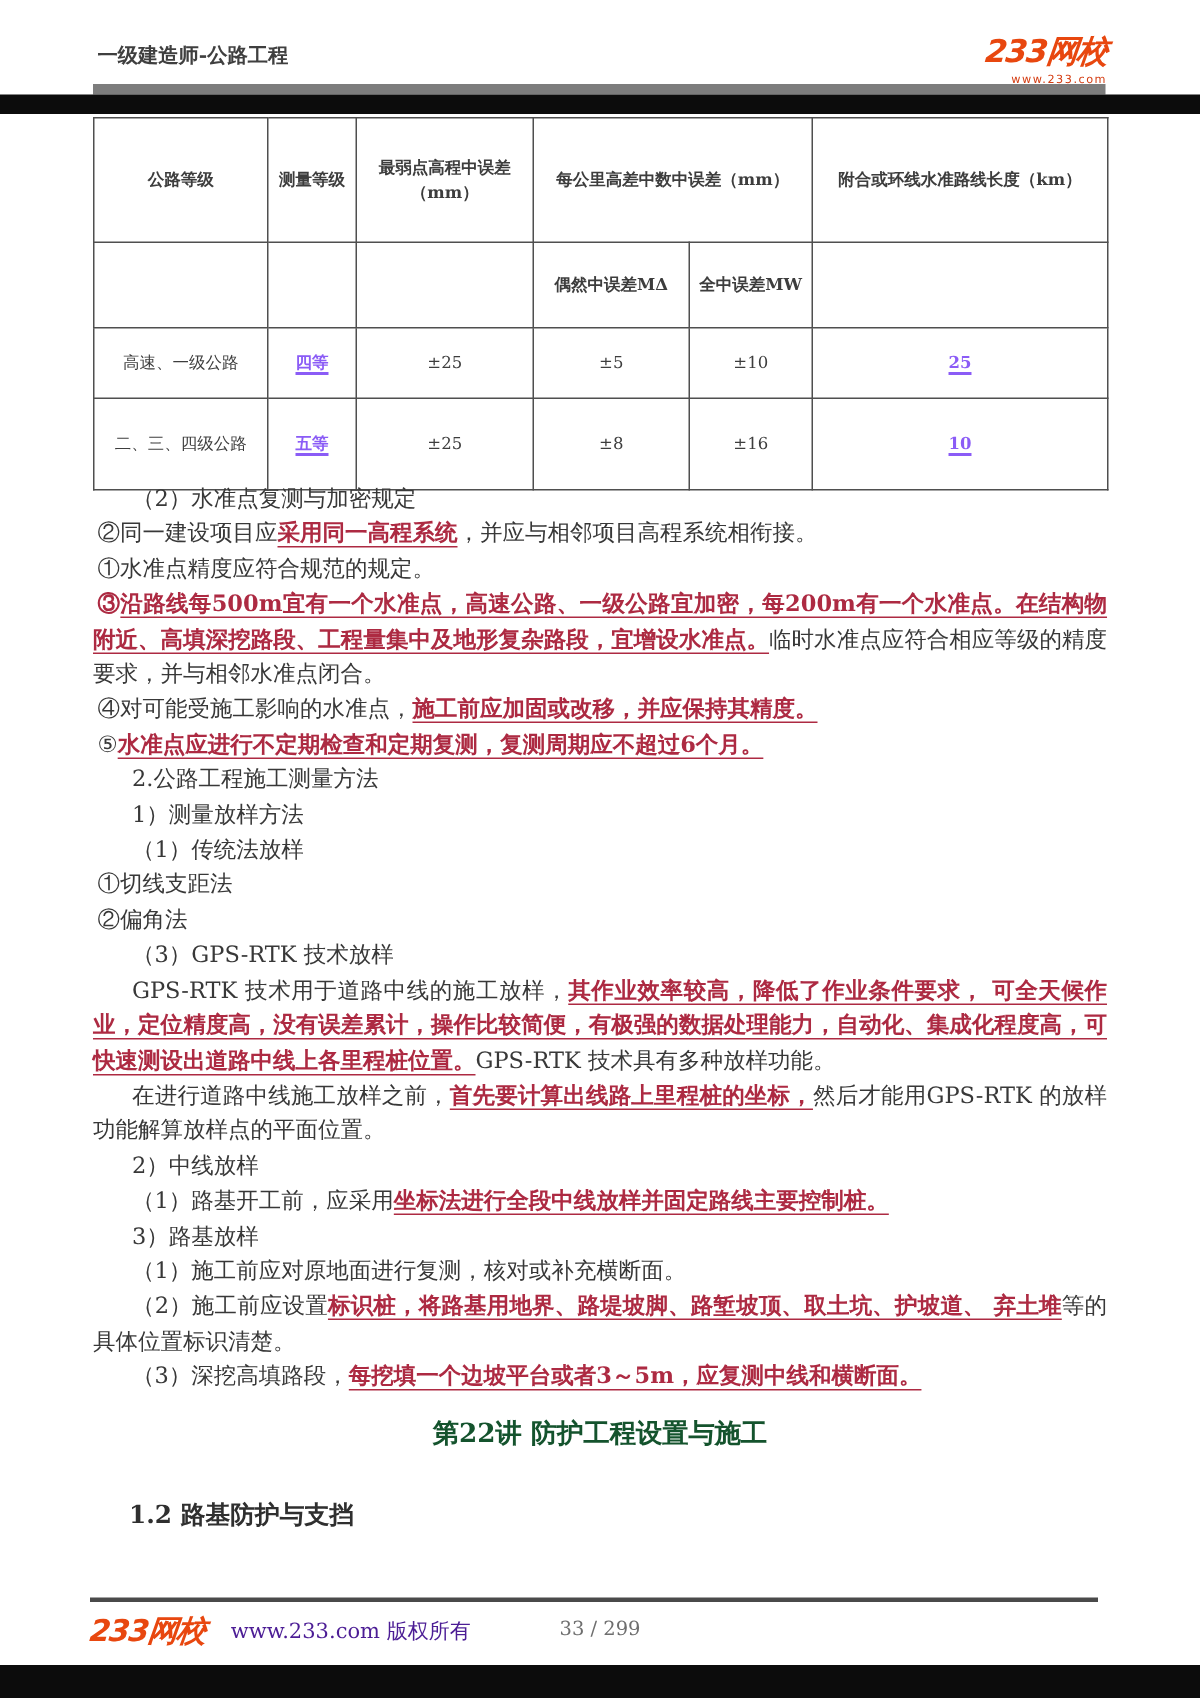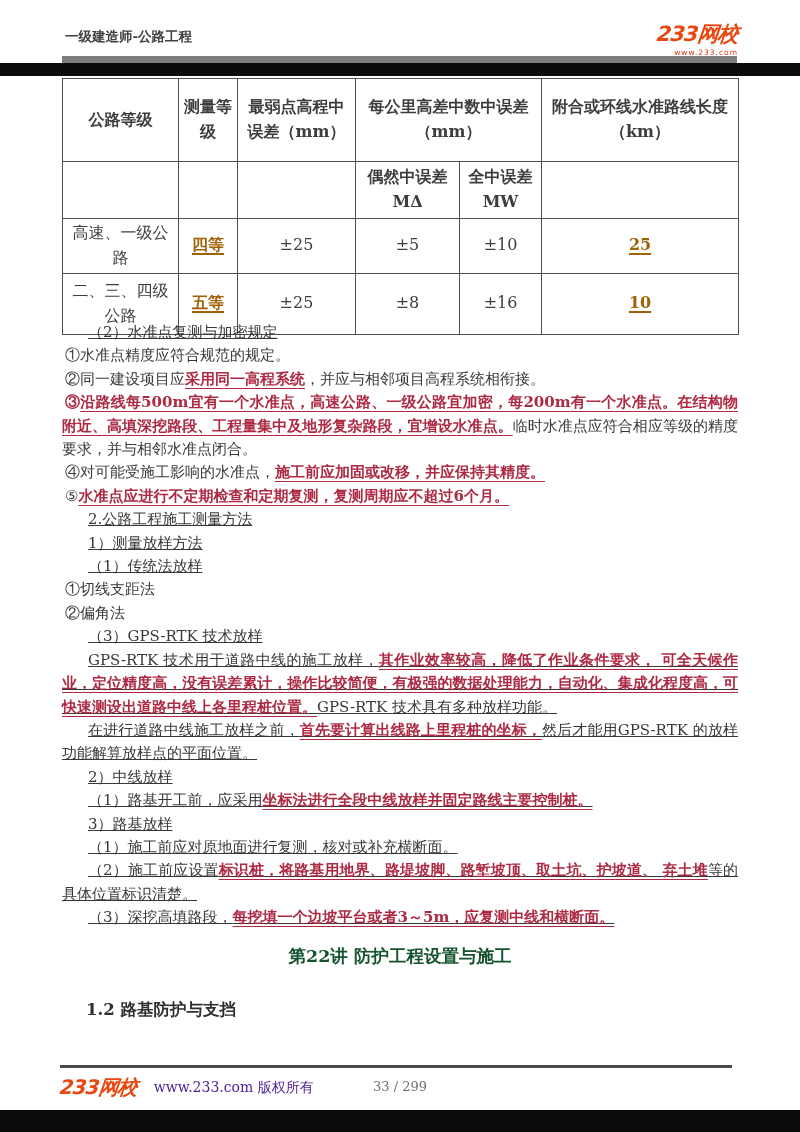--- a/index.html
+++ b/index.html
@@ -12,32 +12,32 @@
   .hdr-logo{position:absolute;right:62px;top:20px;text-align:right;}
   .logo-mark{display:inline-block;font-family:"DejaVu Sans","Liberation Sans",sans-serif;
     font-style:italic;font-weight:bold;color:#e8470f;letter-spacing:-1px;transform:skewX(-6deg);}
   .hdr-logo .logo-mark{font-size:21px;}
   .hdr-logo .logo-sub{display:block;font-size:7.5px;color:#d43b10;margin-top:0px;letter-spacing:1px;
     font-family:"DejaVu Sans","Liberation Sans",sans-serif;}
   .bar-gray{position:absolute;left:62px;top:56px;width:675px;height:7px;background:#7d7d7d;}
   .bar-black-top{position:absolute;left:0;top:63px;width:800px;height:13px;background:#0c0c0c;}
   
   .tbl{position:absolute;left:62px;top:78px;width:676px;border-collapse:collapse;
-    table-layout:fixed;font-size:16px;color:#3d3d3d;border-radius:20px;}
+    table-layout:fixed;font-size:11px;color:#3d3d3d;border-radius:20px;}
   .tbl td{border:1.6px solid #4f4f4f;text-align:center;vertical-align:middle;padding:2px 4px;line-height:1.55;}
   .tbl tr.h1 td{height:78px;font-weight:bold;}
   .tbl tr.h2 td{height:52px;font-weight:bold;}
   .tbl tr.d1 td{height:42px;}
   .tbl tr.d2 td{height:56px;}
-  .red-ul{color:#a16207;font-weight:bold;text-decoration:underline;text-underline-offset:3px;text-decoration-thickness:1.5px;}
+  .red-ul{color:#8b5cf6;font-weight:bold;text-decoration:underline;text-underline-offset:3px;text-decoration-thickness:1.5px;}
   
   .doc-body{position:absolute;left:62px;top:321px;width:676px;font-size:15px;line-height:23.4px;
     text-align:justify;color:#383838;}
   .para{margin:0;}
-  .para.ind{text-indent:26px;text-decoration:underline;}
+  .para.ind{text-indent:26px;}
   .para.circ{text-indent:3px;}
   .seg-red{color:#ad2a42;font-weight:bold;text-decoration:underline;text-underline-offset:3.5px;text-decoration-thickness:1.4px;}
   .seg-red-nu{color:#ad2a42;font-weight:bold;}
   .lecture-heading{text-align:center;text-indent:0;font-size:17.5px;font-weight:bold;color:#14532d;margin-top:15px;}
   .section-heading{font-size:16.5px;font-weight:bold;color:#2f2f2f;margin-top:30px;text-indent:24px;}
   
   .ftr-rule{position:absolute;left:60px;top:1065px;width:672px;height:2.5px;background:#4a4a4a;}
   .ftr-row{position:absolute;left:60px;top:1074px;width:676px;height:26px;}
   .ftr-row .logo-mark{font-size:20px;vertical-align:middle;}
   .ftr-copy{display:inline-block;margin-left:12px;font-size:14px;color:#4c1d95;vertical-align:middle;}
@@ -97,22 +97,22 @@
       <td>±8</td>
       <td>±16</td>
       <td class="red-ul">10</td>
     </tr>
   </tbody>
     </table>
 
   <div class="doc-body" id="doc-body">
 
     <div class="para ind"><span>（2）水准点复测与加密规定</span></div>
+      <div class="para circ"><span>②同一建设项目应</span><span class="seg-red">采用同一高程系统</span><span>，并应与相邻项目高程系统相衔接。</span></div>
       <div class="para circ"><span>①水准点精度应符合规范的规定。</span></div>
-      <div class="para circ"><span>②同一建设项目应</span><span class="seg-red">采用同一高程系统</span><span>，并应与相邻项目高程系统相衔接。</span></div>
       <div class="para circ"><span class="seg-red-nu">③</span><span class="seg-red">沿路线每500m宜有一个水准点，高速公路、一级公路宜加密，每200m有一个水准点。在结构物附近、高填深挖路段、工程量集中及地形复杂路段，宜增设水准点。</span><span>临时水准点应符合相应等级的精度要求，并与相邻水准点闭合。</span></div>
       <div class="para circ"><span>④对可能受施工影响的水准点，</span><span class="seg-red">施工前应加固或改移，并应保持其精度。</span></div>
       <div class="para circ"><span>⑤</span><span class="seg-red">水准点应进行不定期检查和定期复测，复测周期应不超过6个月。</span></div>
       <div class="para ind"><span>2.公路工程施工测量方法</span></div>
       <div class="para ind"><span>1）测量放样方法</span></div>
       <div class="para ind"><span>（1）传统法放样</span></div>
       <div class="para circ"><span>①切线支距法</span></div>
       <div class="para circ"><span>②偏角法</span></div>
       <div class="para ind"><span>（3）GPS-RTK 技术放样</span></div>
       <div class="para ind"><span>GPS-RTK 技术用于道路中线的施工放样，</span><span class="seg-red">其作业效率较高，降低了作业条件要求， 可全天候作业，定位精度高，没有误差累计，操作比较简便，有极强的数据处理能力，自动化、集成化程度高，可快速测设出道路中线上各里程桩位置。</span><span>GPS-RTK 技术具有多种放样功能。</span></div>

